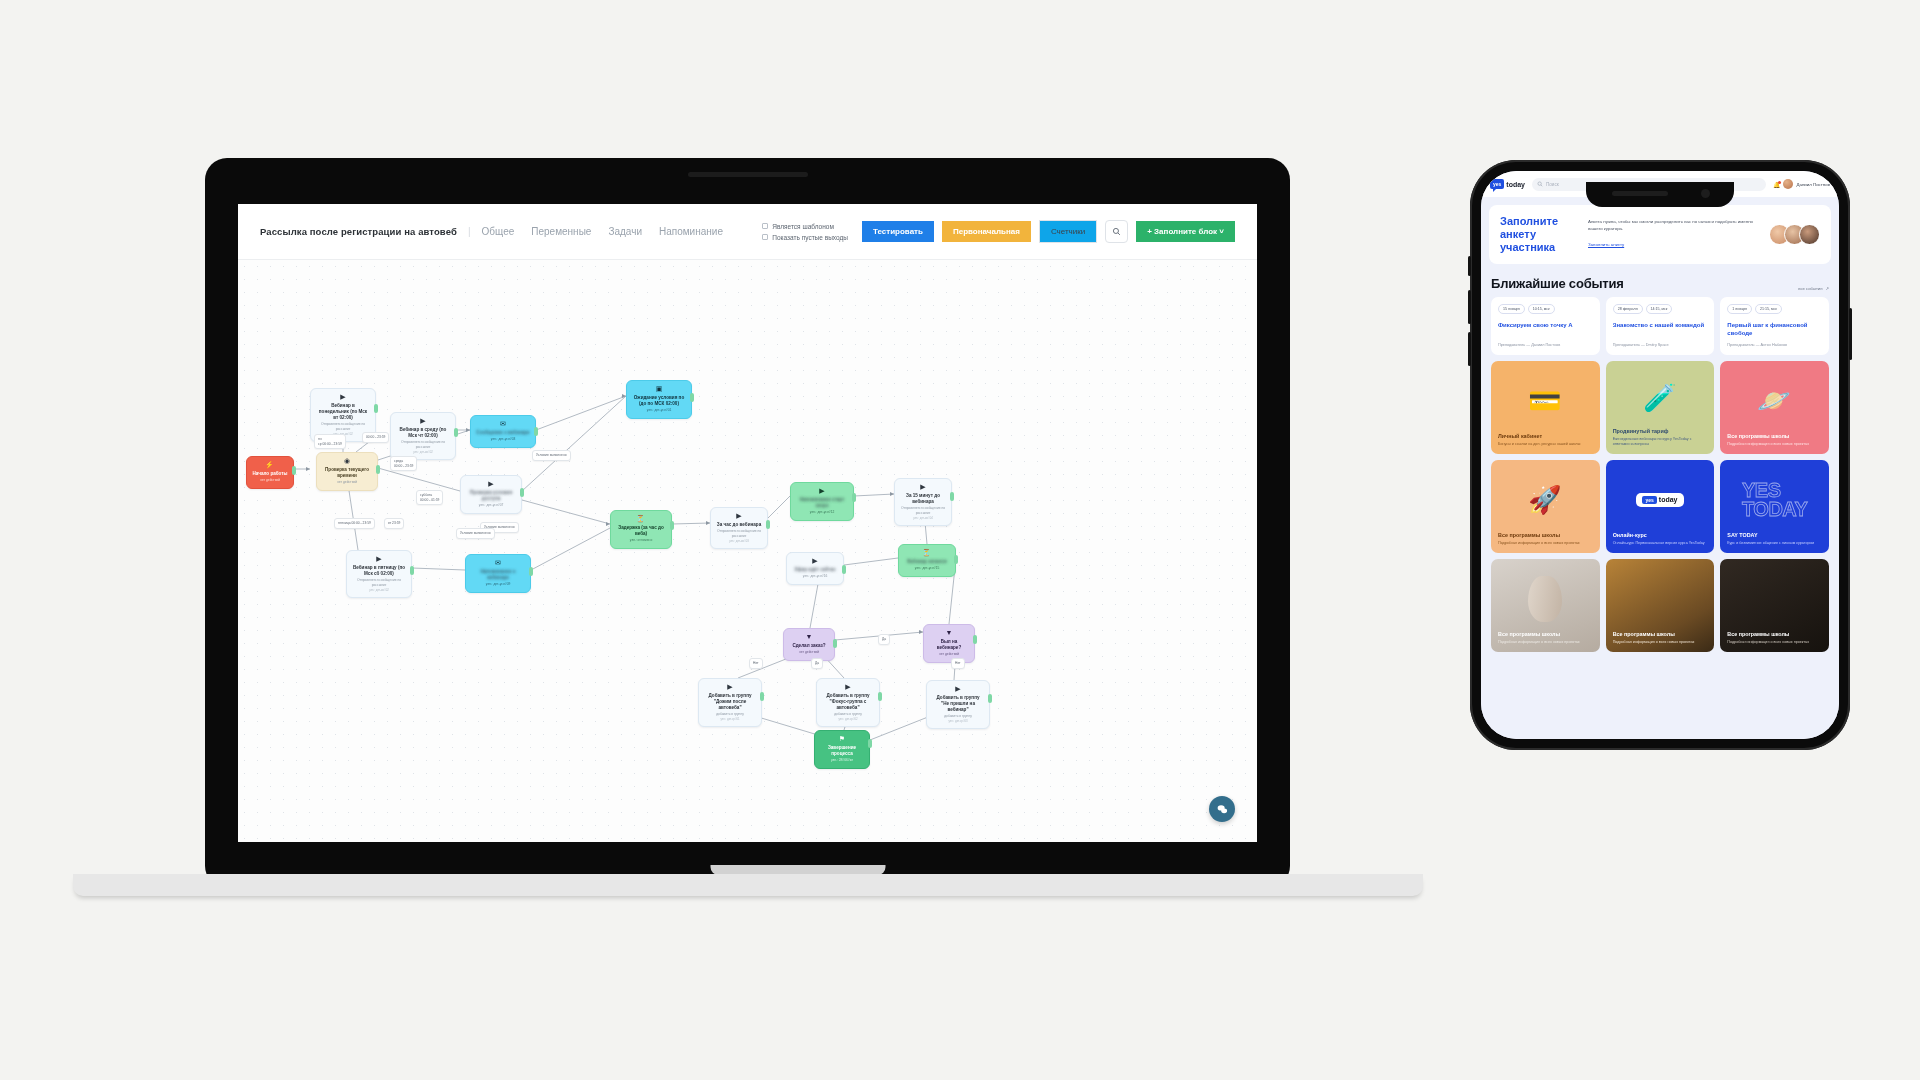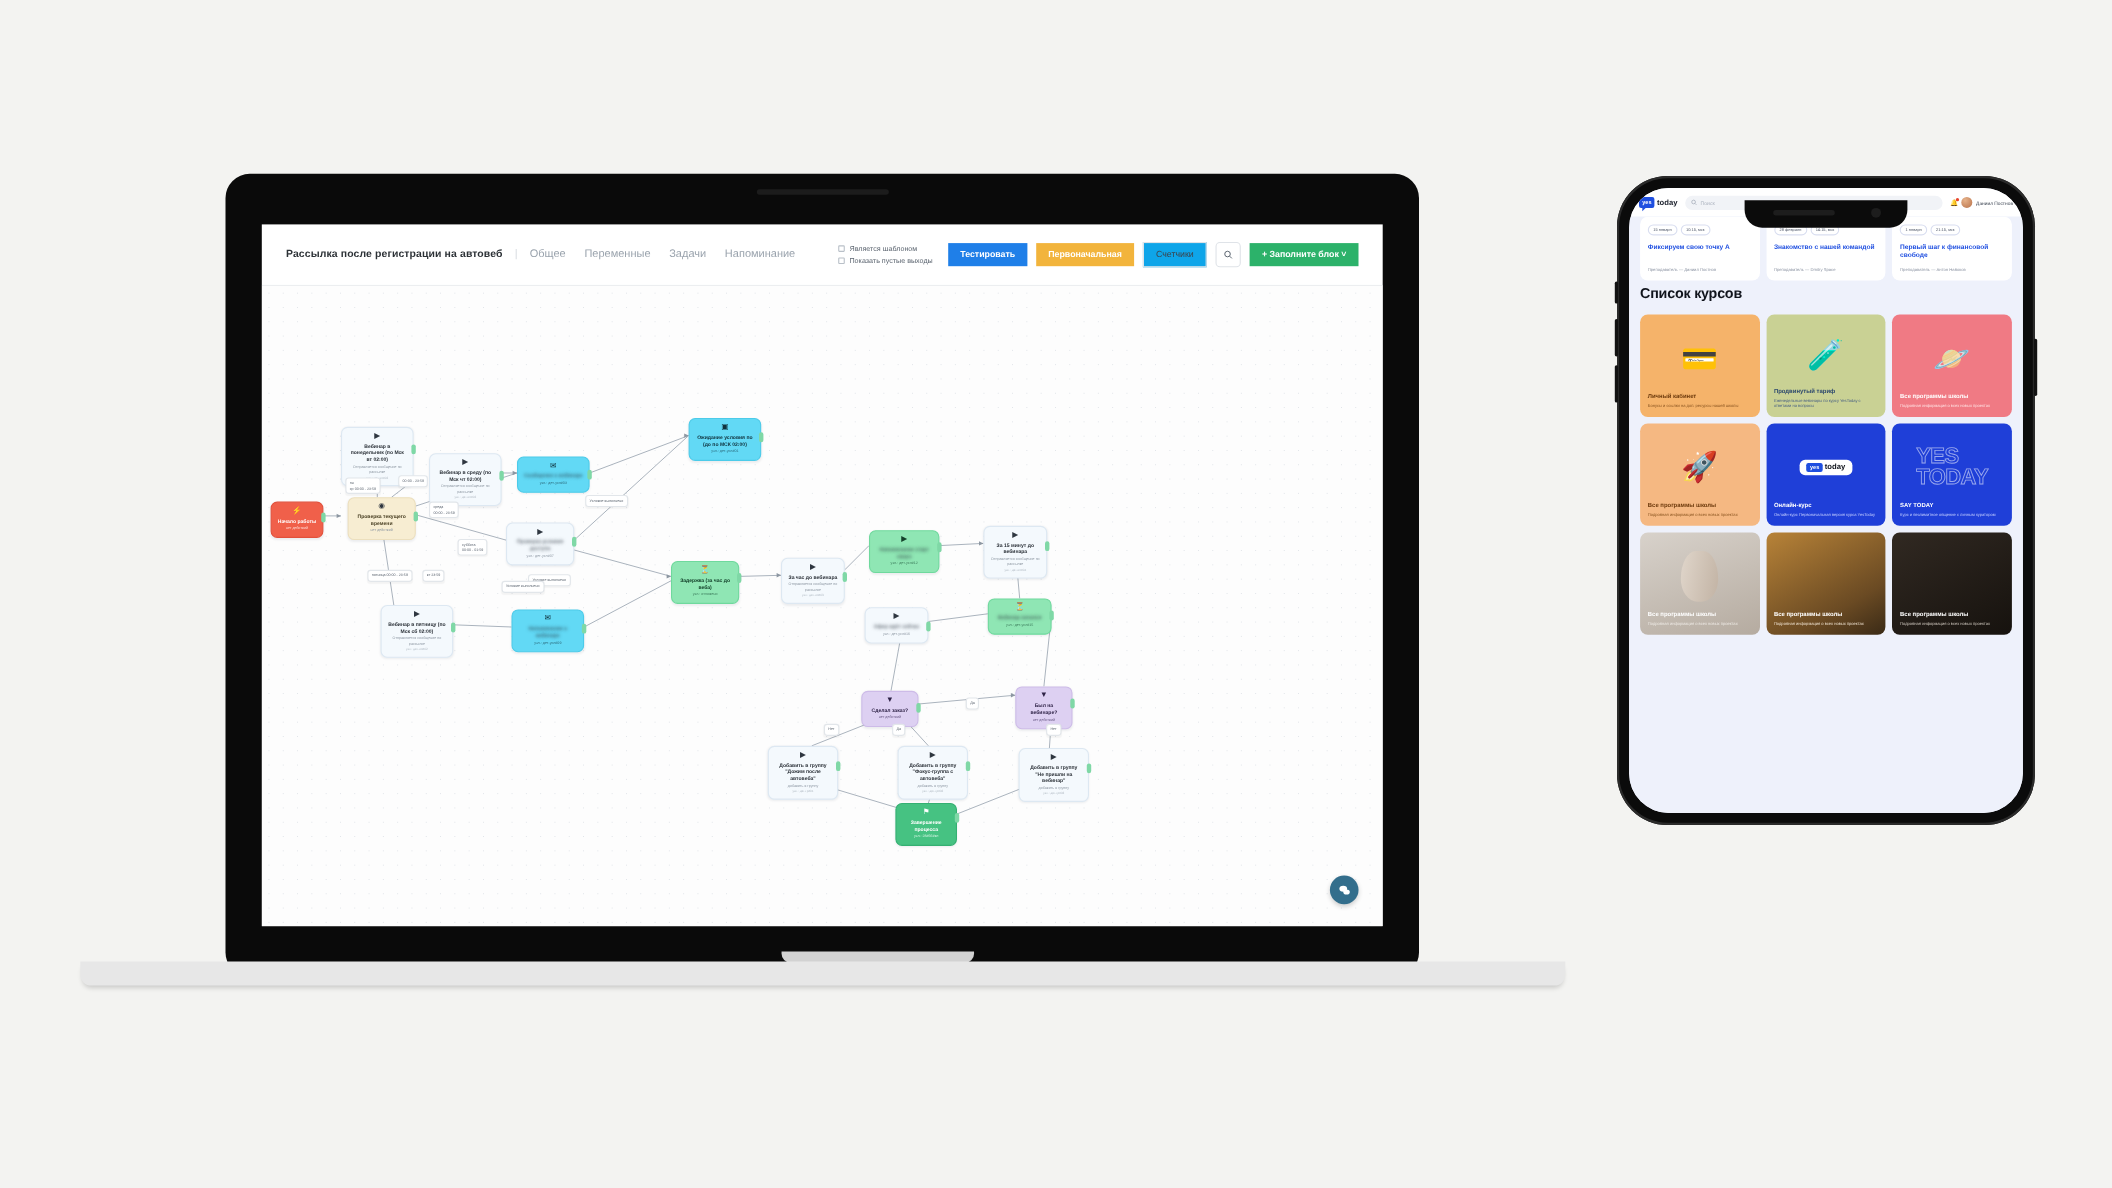--- a/index.html
+++ b/index.html
@@ -460,21 +460,40 @@
         </div>
         <div class="ph-user">
           <span class="bell">🔔</span>
           <span class="avatar"></span>
           <span class="ph-user-name">Даниил Постнов</span>
         </div>
       </div>
 
       <div class="ph-body">
 
-
+        <div class="banner">
+          <div class="banner-title">Заполните анкету участника</div>
+          <div style="flex:1">
+            <div class="banner-text">Анкета нужна, чтобы мы смогли распределить вас по чатам и подобрать именно вашего куратора.</div>
+            <a class="banner-link">Заполнить анкету</a>
+          </div>
+          <div class="banner-faces">
+            <span class="face f1"></span>
+            <span class="face f2"></span>
+            <span class="face f3"></span>
+          </div>
+        </div>
+
+        <div class="sect-head">
+          <span class="sect-title">Ближайшие события</span>
+          <span class="sect-link">
+            <span>все события</span>
+            <span>↗</span>
+          </span>
+        </div>
         <div class="events" id="events">
             <div class="event-card">
               <div class="ev-tags">
        <span class="ev-tag">15 января</span>
        <span class="ev-tag">10:15, мск</span>
      </div>
      <div class="ev-title">Фиксируем свою точку A</div>
      <div class="ev-teacher">Преподаватель — Даниил Постнов</div>
             </div>
             <div class="event-card">
@@ -488,23 +507,20 @@
             <div class="event-card">
               <div class="ev-tags">
        <span class="ev-tag">1 января</span>
        <span class="ev-tag">21:15, мск</span>
      </div>
      <div class="ev-title">Первый шаг к финансовой свободе</div>
      <div class="ev-teacher">Преподаватель — Антон Набоков</div>
             </div>
           </div>
 
-        <div class="sect-head">
-          <span class="sect-title">Список курсов</span>
-        </div>
         <div class="courses" id="courses">
             <div class="course-card cc-orange">
               <div class="cc-art">
                 <span>💳</span>
               </div>
      <div class="cc-title">Личный кабинет</div>
      <div class="cc-sub">Бонусы и ссылки на доп. ресурсы нашей школы</div>
             </div>
             <div class="course-card cc-olive">
               <div class="cc-art">

